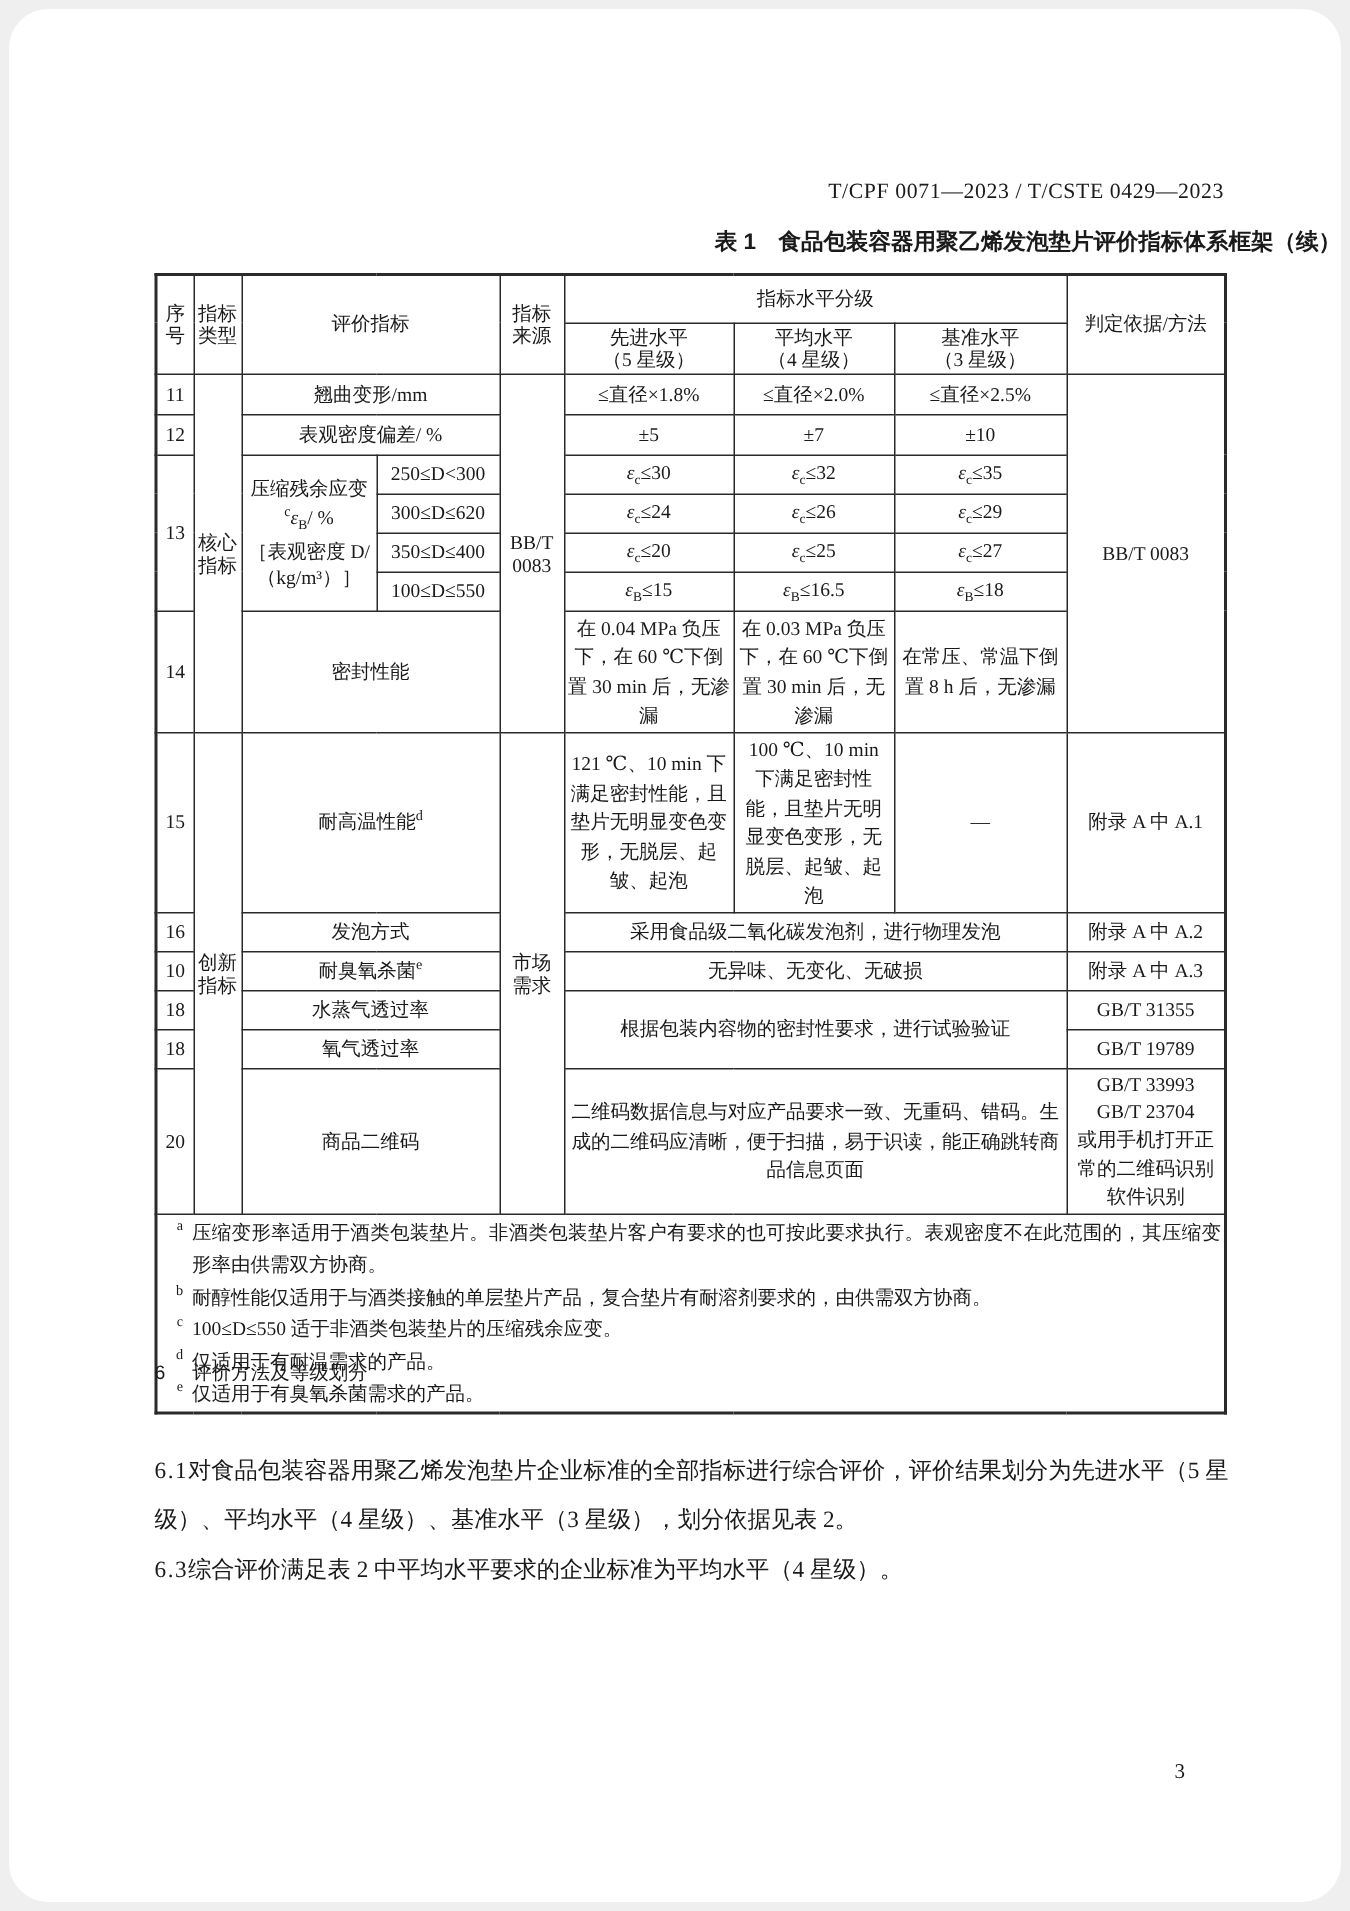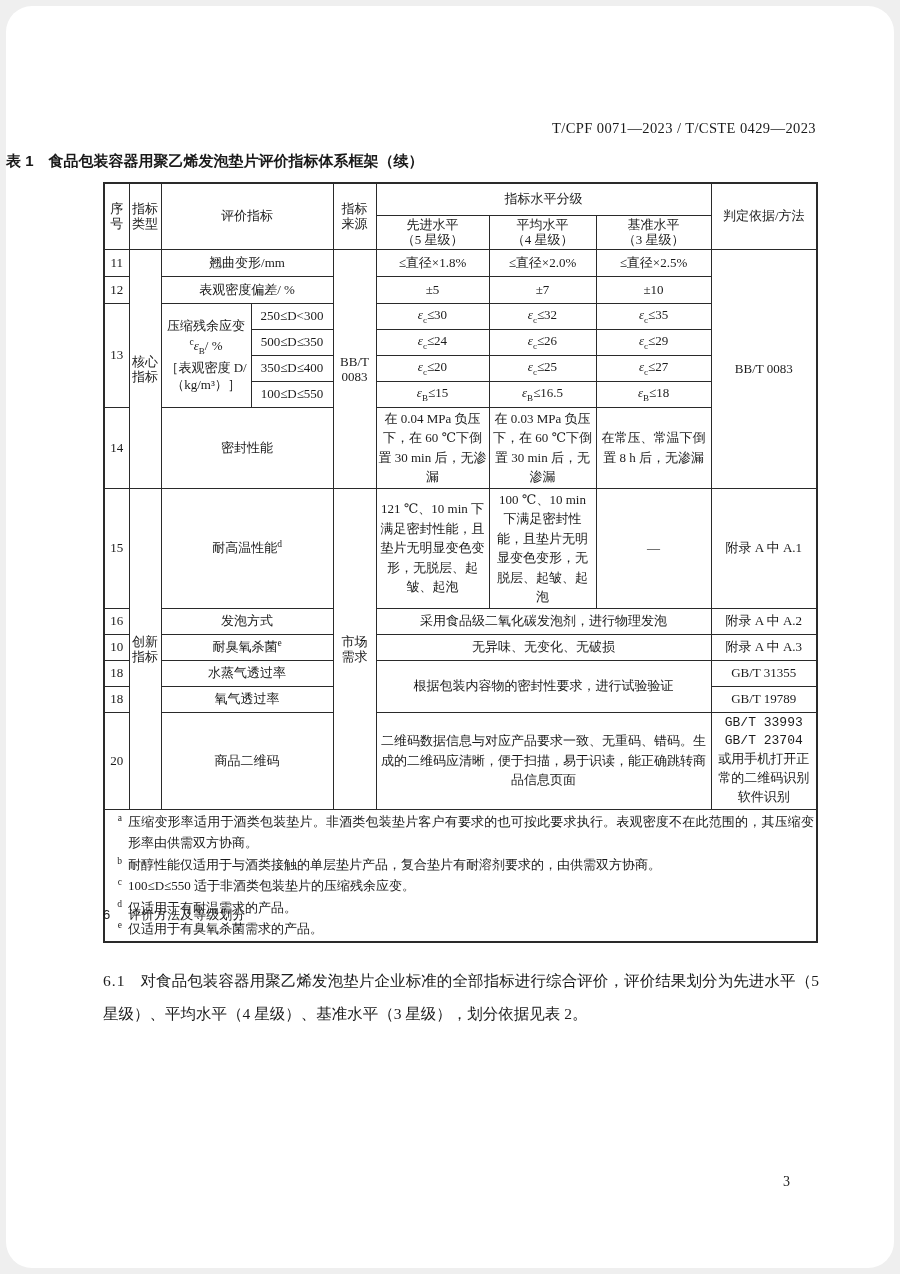--- a/index.html
+++ b/index.html
@@ -15,21 +15,21 @@
     background:#ffffff;
     border-radius:26px;
   }
   .doc-code {
     position:absolute; top:114px; right:78px;
     font-size:14.5px; letter-spacing:0.4px;
     font-family:"Liberation Serif","DejaVu Serif",serif;
   }
   .table-title {
     position:absolute; top:146px; left:0; width:100%;
-    text-align:left; font-weight:bold; font-size:15px;
+    text-align:right; font-weight:bold; font-size:15px;
     font-family:"Liberation Sans","DejaVu Sans",sans-serif;
   }
   table.t1 {
     position:absolute; top:176px; left:97px;
     width:713px; border-collapse:collapse; table-layout:fixed;
     border:2px solid #2a2a2a;
   }
   table.t1 th, table.t1 td {
     border:1px solid #2a2a2a;
     font-weight:normal;
@@ -37,40 +37,40 @@
     text-align:center; vertical-align:middle;
     padding:1px 2px;
     overflow:hidden;
   }
   .hline { line-height:15px; }
   td.num { font-size:13px; }
   td.ltext {
     text-align:justify; font-size:12.3px; line-height:1.5;
     padding:2px 4px; vertical-align:middle;
   }
-  td.center-sm { font-size:12.6px; line-height:1.45; padding:2px 3px;font-family:Liberation Mono, monospace; }
+  td.center-sm { font-size:12.6px; line-height:1.45; padding:2px 3px; }
   .nm-line { line-height:17px; }
   sub { font-size:9px; }
   sup { font-size:9.5px; }
   i.sym { font-family:"Liberation Serif","DejaVu Serif",serif; }
   td.fncell {
     text-align:left; vertical-align:top;
     padding:9px 12px 10px 12px;
   }
   .fn { display:flex; }
   .fn sup { flex:none; width:15px; text-align:right; margin-right:6px; padding-top:2px; }
   .fn span { flex:1; text-align:justify; font-size:13px; line-height:21.5px; }
   .section6 { position:absolute; top:900px; left:97px; width:716px; }
   .sec-heading {
     font-family:"Liberation Sans","DejaVu Sans",sans-serif;
     font-weight:normal; font-size:13px; margin-bottom:40px;
   }
   .sec-heading .sno { margin-right:18px; }
   .clause { font-size:15.5px; line-height:33px; text-align:justify; margin:0; }
-  .clause .cno { margin-right:15px; letter-spacing:1px; }
+  .clause .cno { letter-spacing:1px; }
   .page-number { position:absolute; top:1168px; right:104px; font-size:14px; }
 </style>
 </head>
 <body>
 
 <div class="sheet">
 
   <div class="doc-code">T/CPF 0071—2023 / T/CSTE 0429—2023</div>
 
   <div class="table-title">表 1　食品包装容器用聚乙烯发泡垫片评价指标体系框架（续）</div>
@@ -155,21 +155,21 @@
           <div class="nm-line">［表观密度 D/</div>
           <div class="nm-line">（kg/m³）］</div>
         </td>
         <td>250≤D&lt;300</td>
         <td><i class="sym">ε</i><sub>c</sub><span>≤30</span></td>
         <td><i class="sym">ε</i><sub>c</sub><span>≤32</span></td>
         <td><i class="sym">ε</i><sub>c</sub><span>≤35</span></td>
       </tr>
 
       <tr style="height:26px">
-        <td>500≤D≤350</td>
+        <td>300≤D≤620</td>
         <td><i class="sym">ε</i><sub>c</sub><span>≤24</span></td>
         <td><i class="sym">ε</i><sub>c</sub><span>≤26</span></td>
         <td><i class="sym">ε</i><sub>c</sub><span>≤29</span></td>
       </tr>
 
       <tr style="height:26px">
         <td>350≤D≤400</td>
         <td><i class="sym">ε</i><sub>c</sub><span>≤20</span></td>
         <td><i class="sym">ε</i><sub>c</sub><span>≤25</span></td>
         <td><i class="sym">ε</i><sub>c</sub><span>≤27</span></td>
@@ -270,17 +270,18 @@
         </td>
       </tr>
     </tbody>
   </table>
 
   <div class="section6">
     <div class="sec-heading">
       <span class="sno">6</span><span>评价方法及等级划分</span>
     </div>
     <p class="clause"><span class="cno">6.1</span><span>对食品包装容器用聚乙烯发泡垫片企业标准的全部指标进行综合评价，评价结果划分为先进水平（5 星级）、平均水平（4 星级）、基准水平（3 星级），划分依据见表 2。</span></p>
+    <p class="clause"><span class="cno">6.3</span><span>综合评价满足表 2 中平均水平要求的企业标准为平均水平（4 星级）。</span></p>
   </div>
 
   <div class="page-number">3</div>
 
 </div>
 
 </body></html>

